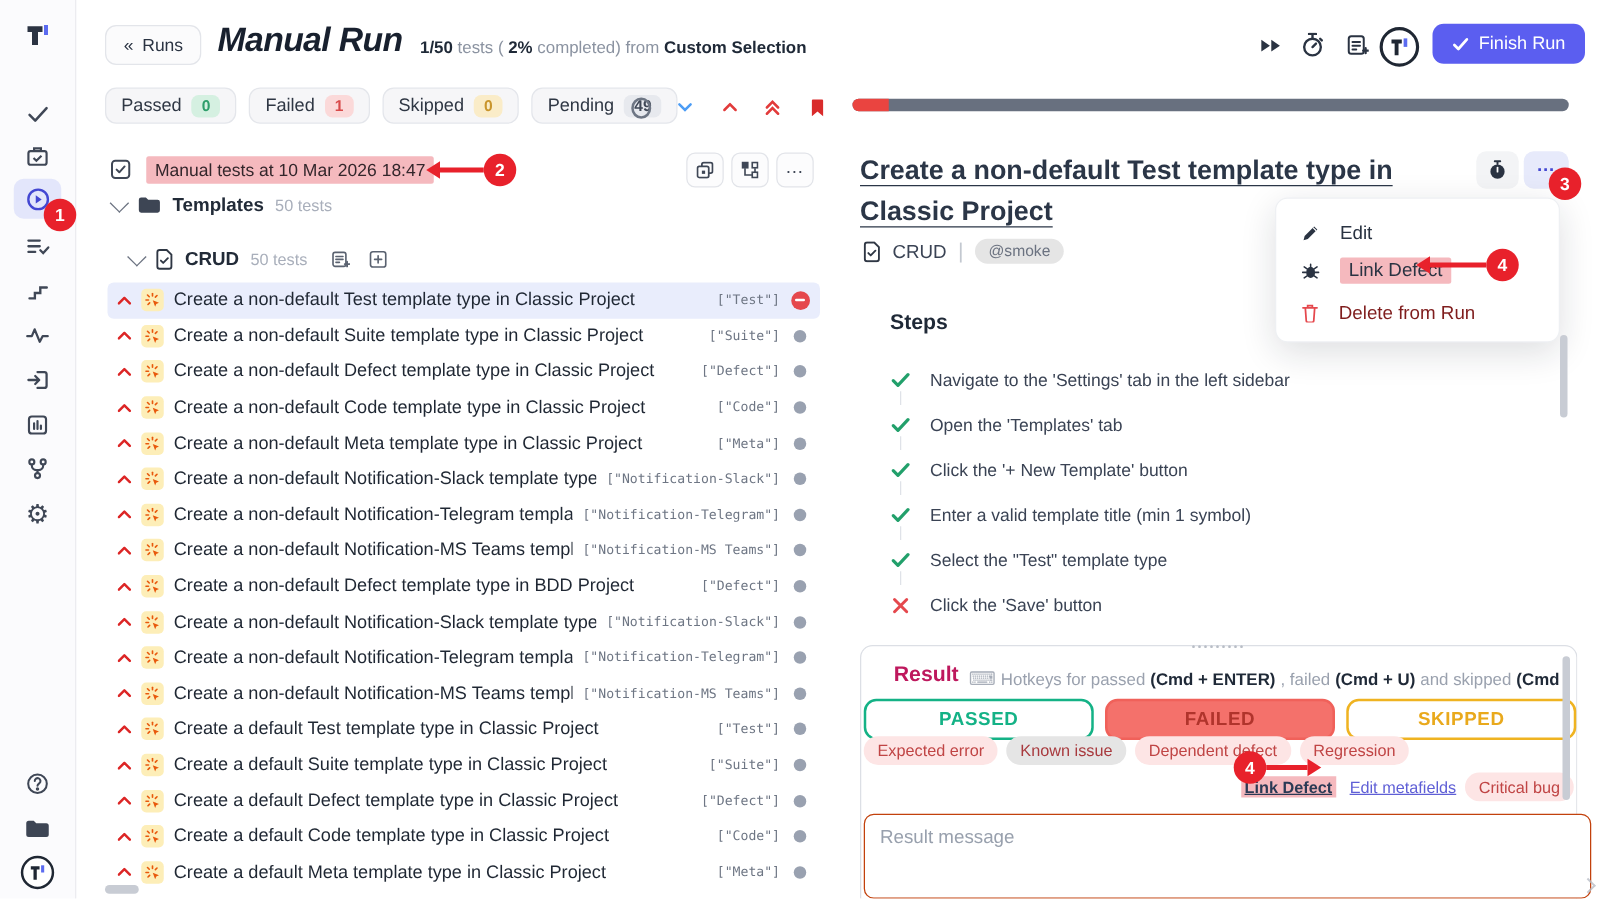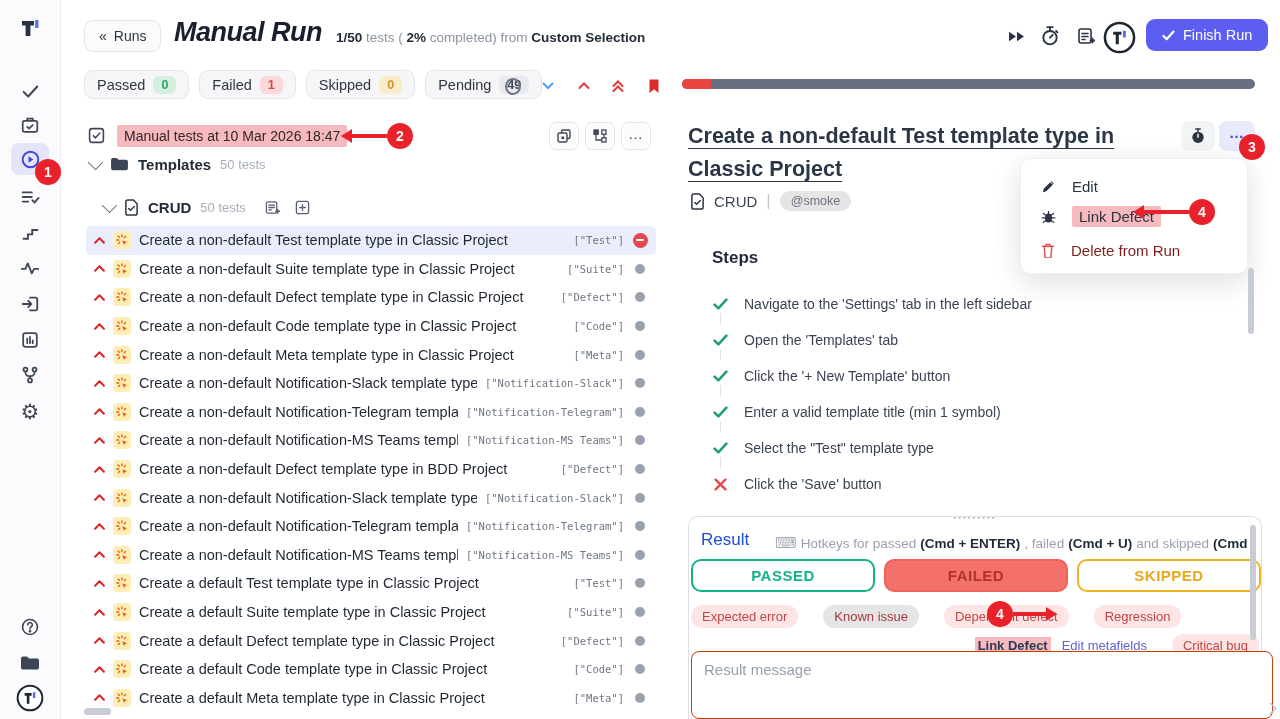--- a/index.html
+++ b/index.html
@@ -67,30 +67,30 @@
 
   
   .menu{position:absolute;left:1020px;top:158px;width:228px;background:#fff;border:1px solid #eef0f3;border-radius:10px;box-shadow:0 8px 28px rgba(20,25,40,.14);padding:8px 0;box-sizing:border-box;}
   .mitem{height:30px;display:flex;align-items:center;gap:16px;padding:0 20px;font-size:15px;color:#2a3342;}
   .mitem .hl{background:#f5b9be;padding:2px 7px;border-radius:2px;}
   .mitem.danger{color:#7f1d1d;}
 
   
   .result{position:absolute;left:688px;top:516px;width:574px;height:203px;background:#fff;border:1px solid #dcdfe5;border-bottom:none;border-radius:10px 10px 0 0;box-sizing:border-box;}
   .grip{position:absolute;left:50%;top:-2px;transform:translateX(-50%);color:#b9bec7;font-size:8px;letter-spacing:2px;line-height:6px;}
-  .r-head{position:absolute;left:12px;top:13px;font-size:17px;font-weight:400;color:#1d4ed8;}
+  .r-head{position:absolute;left:26px;top:13px;font-size:17px;font-weight:700;color:#be185d;}
   .r-hot{position:absolute;left:86px;top:17px;width:472px;font-size:13.5px;color:#9aa1ae;white-space:nowrap;overflow:hidden;display:flex;align-items:center;gap:4px;}
   .r-hot b{color:#1f2937;}
   .kbd-glyph{font-size:15px;color:#a7adb8;}
   .r-btns{position:absolute;left:2px;top:42px;width:570px;display:flex;gap:9px;padding:0 0;box-sizing:border-box;}
   .rb{flex:1;height:33px;border-radius:10px;display:flex;align-items:center;justify-content:center;font-size:15px;font-weight:700;letter-spacing:.5px;box-sizing:border-box;}
   .rb.pass{border:2px solid #14b286;color:#14b286;background:#fff;}
   .rb.fail{background:#f4716b;border:2px solid #f0615a;color:#b0342c;}
   .rb.skip{border:2px solid #efb321;color:#e9a91c;background:#fff;}
-  .r-tags{position:absolute;left:2px;top:88px;width:568px;display:flex;flex-wrap:wrap;align-items:center;gap:25px;row-gap:6px;}
+  .r-tags{position:absolute;left:2px;top:72px;width:568px;display:flex;flex-wrap:wrap;align-items:center;gap:7px;row-gap:6px;}
   .tagp{background:#fde5e5;color:#c04545;font-size:13px;padding:4px 11px;border-radius:13px;}
   .tagp.dark{background:#e5e5e5;color:#a83a3e;}
   .r-links{margin-left:auto;display:flex;align-items:center;gap:11px;}
   .lnk-defect{background:#f5b9be;color:#2b3a55;font-size:13px;font-weight:700;text-decoration:underline;padding:1px 3px;}
   .lnk-meta{color:#5f5fd6;font-size:13px;font-weight:400;text-decoration:underline;}
   .r-msg{position:absolute;left:2px;top:134px;width:556px;height:48px;border:1px solid #c2410c;border-radius:8px;padding:9px 12px;font-size:15px;font-family:"Liberation Sans",sans-serif;color:#3a4354;resize:none;box-sizing:content-box;}
   .r-msg::placeholder{color:#98a0ad;}
   .resize-grip{position:absolute;left:576px;top:186px;width:9px;height:9px;border-right:2px solid #b9bec7;border-bottom:2px solid #b9bec7;transform:rotate(-45deg) scale(.8);opacity:.8;}
 
   

